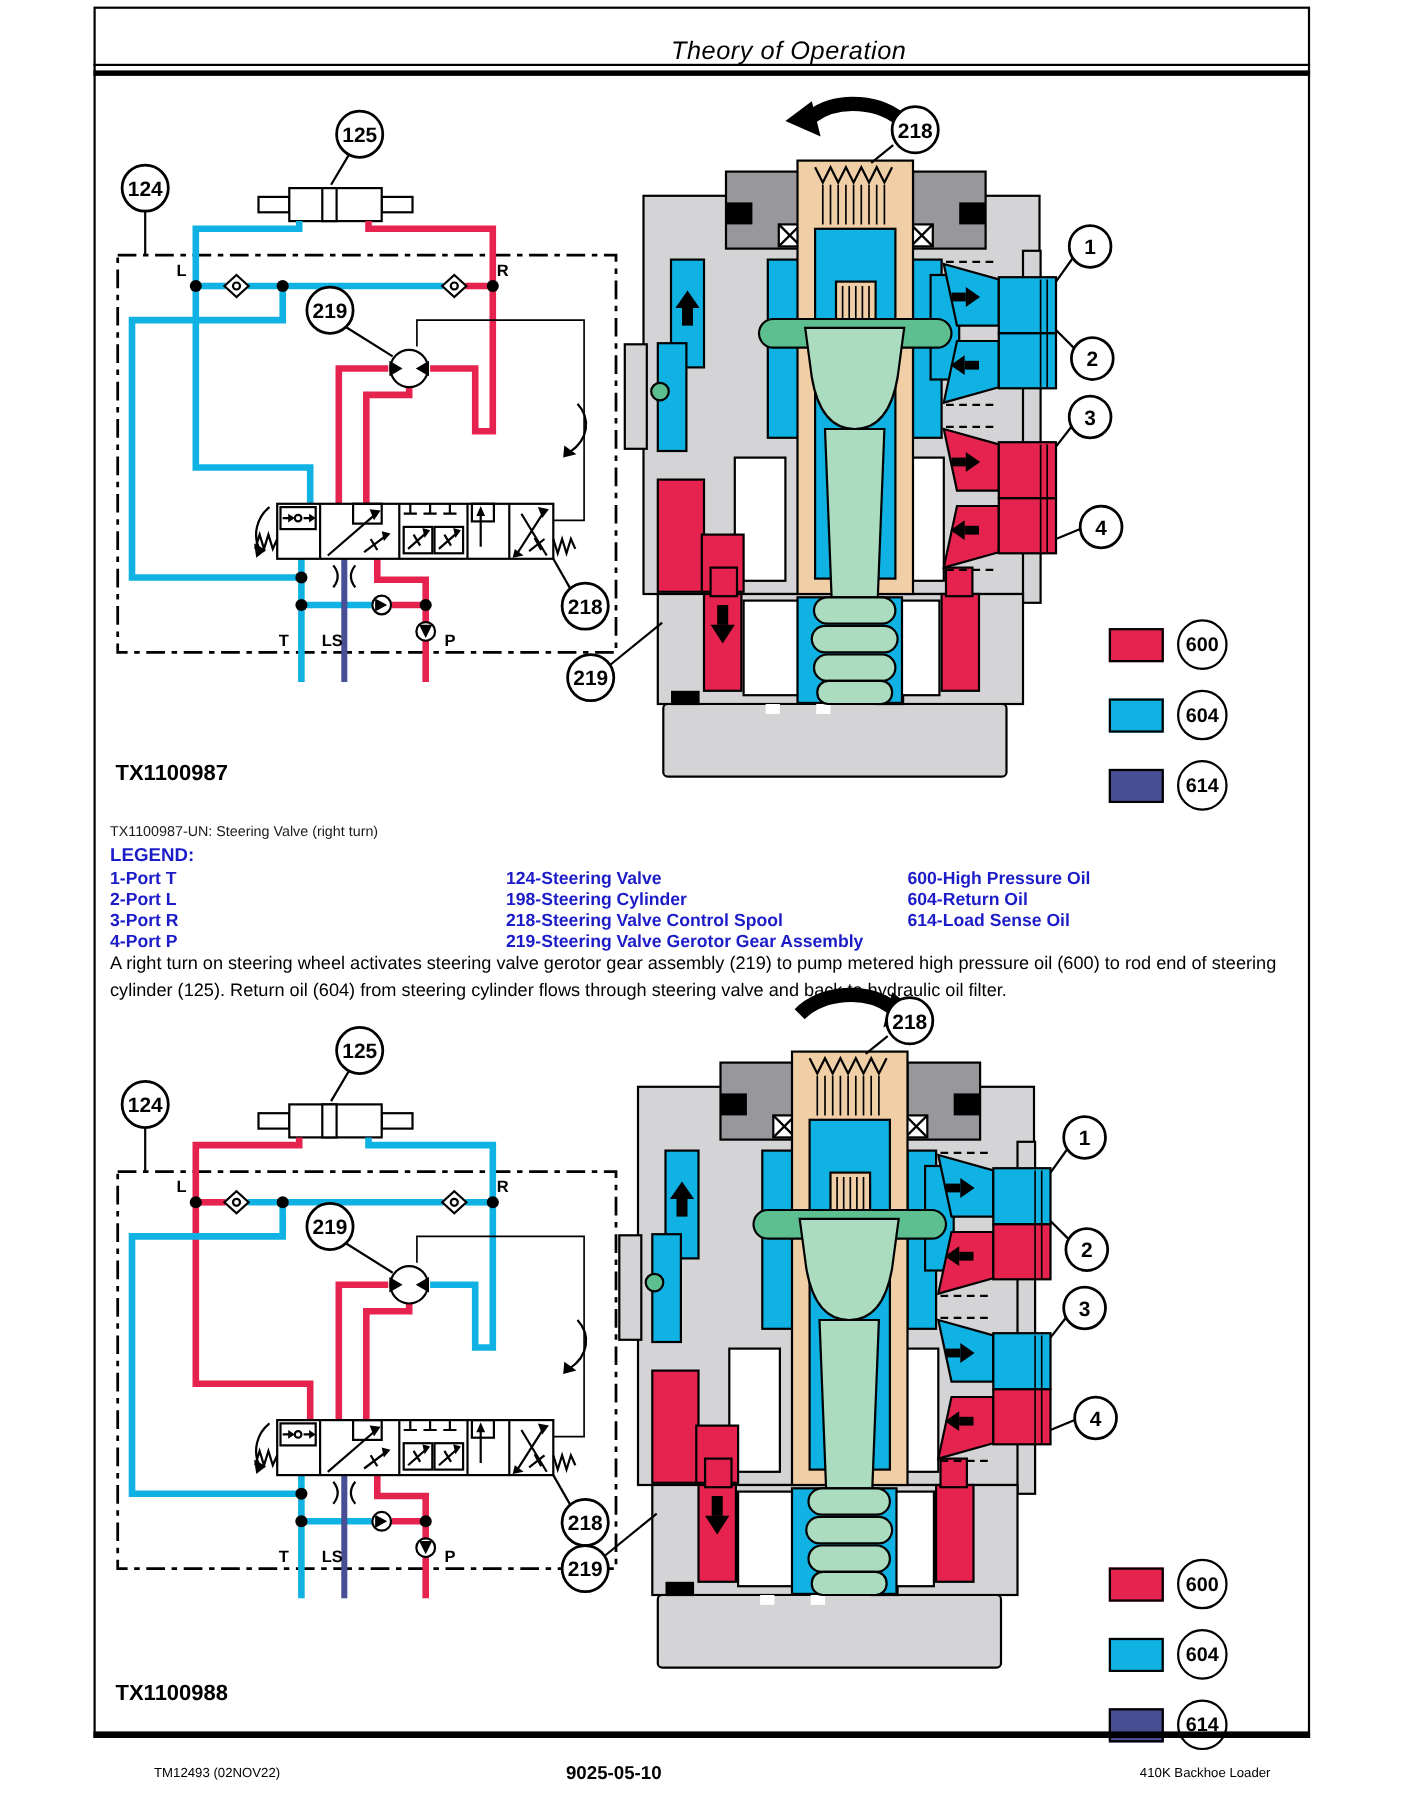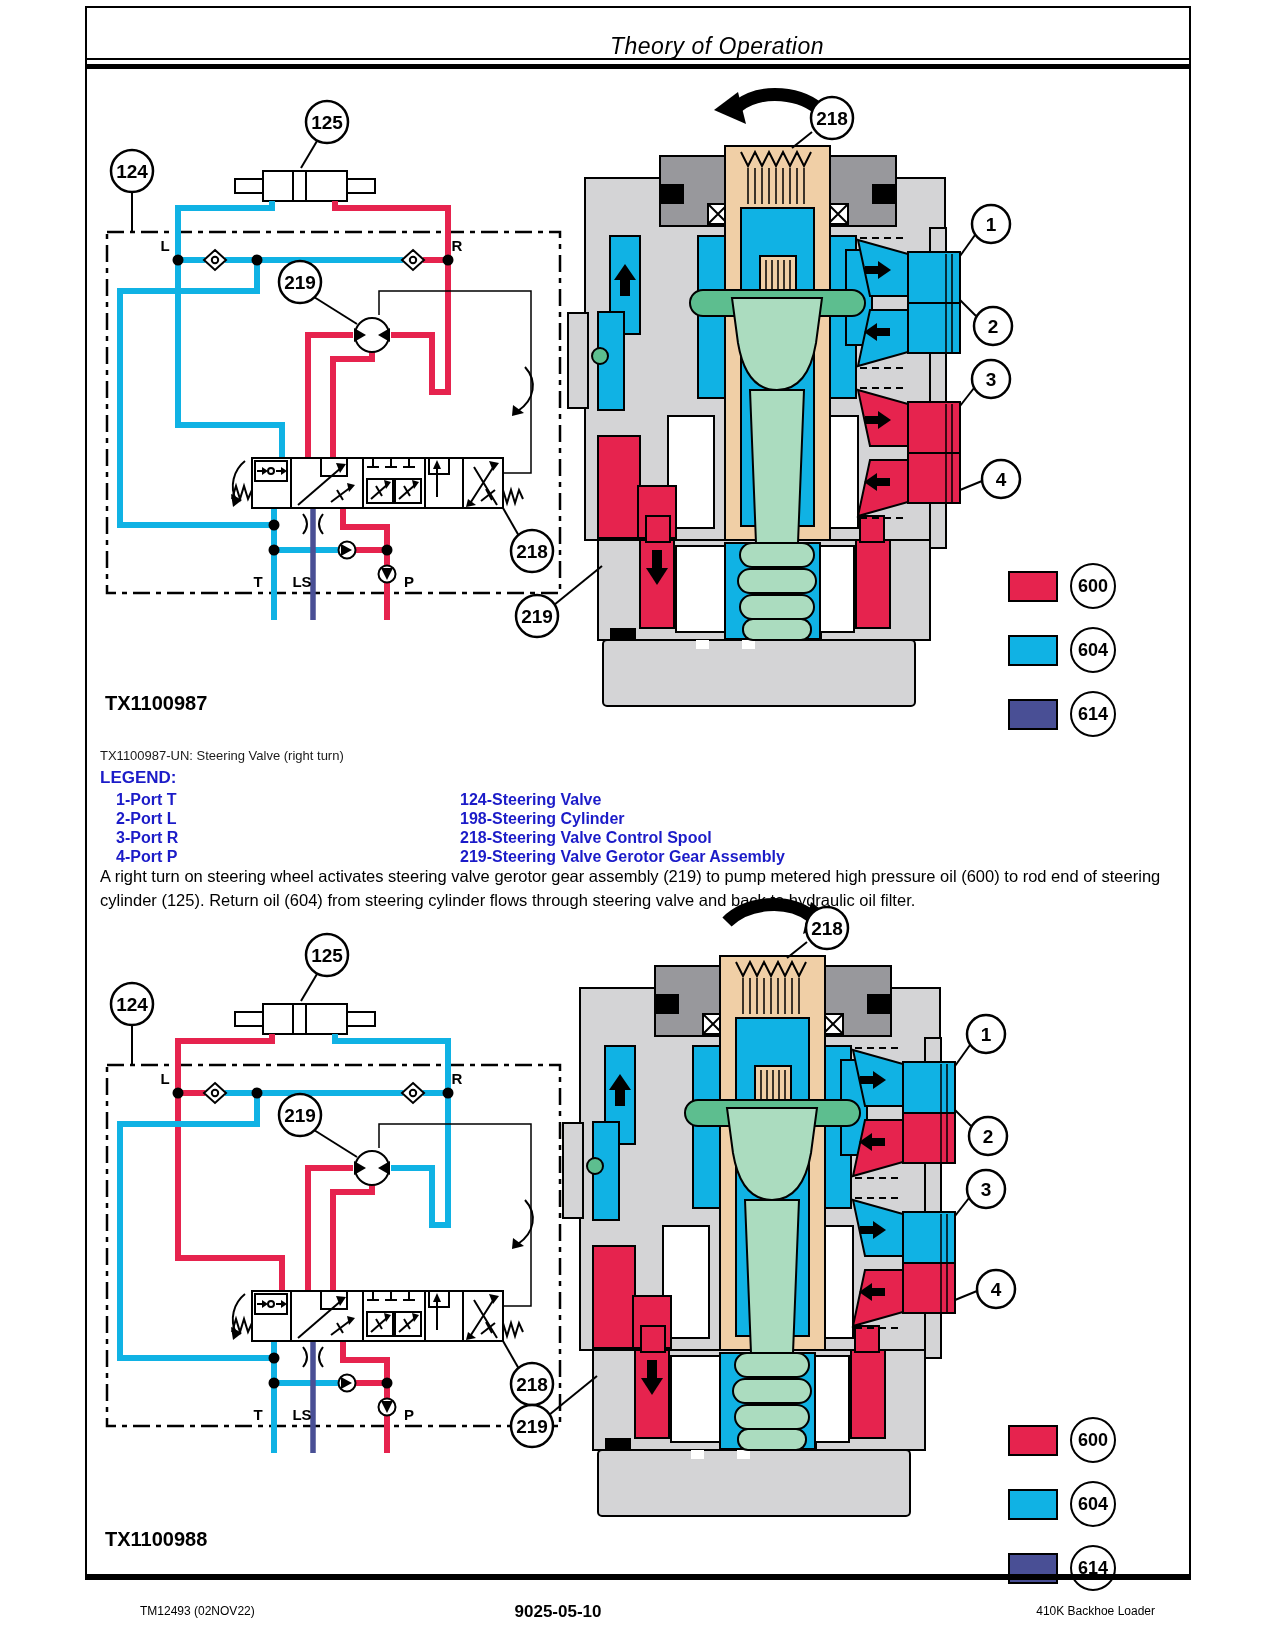--- a/index.html
+++ b/index.html
@@ -11,21 +11,21 @@
   .hdrline{position:absolute;left:85px;top:58px;width:1106px;height:2px;background:#000;}
   .tbTop{position:absolute;left:85px;top:64px;width:1106px;height:5px;background:#000;}
   .tbBot{position:absolute;left:85px;top:1574px;width:1106px;height:6px;background:#000;}
   .figid{position:absolute;font-weight:bold;font-size:20px;}
   .cap{position:absolute;font-size:13px;color:#1a1a1a;}
   .legend{position:absolute;left:100px;top:768px;width:1090px;}
   .lg-title{color:var(--legendBlue);font-weight:bold;font-size:17px;}
   .lg-cols{position:relative;height:80px;margin-top:2px;}
   .lg-col{position:absolute;top:0;}
   .lg-col div{font-weight:bold;font-size:16px;line-height:19px;color:var(--legendBlue);white-space:nowrap;}
-  .c1{left:0;margin-left:16px;} .c2{left:360px;} .c3{left:725px;}
+  .c1{left:0;} .c2{left:360px;} .c3{left:725px;}
   .para{position:absolute;left:100px;top:864px;width:1088px;font-size:16.5px;line-height:24px;}
   .ckey{position:absolute;display:flex;flex-direction:column;gap:16px;}
   .ckrow{display:flex;align-items:center;gap:12px;height:48px;}
   .sw{width:46px;height:27px;border:2px solid #000;display:inline-block;}
   .sw-red{background:var(--red);} .sw-cyan{background:var(--cyan);} .sw-navy{background:var(--navy);}
   .cobubble{width:42px;height:42px;border:2.5px solid #000;border-radius:50%;display:flex;align-items:center;justify-content:center;}
   .cobubble i{font-style:normal;font-weight:bold;font-size:18px;}
   .ft{position:absolute;font-size:12px;}
   .ftC{font-weight:bold;font-size:17px;width:1116px;text-align:center;left:0;}
   
@@ -399,20 +399,25 @@
         <div>2-Port L</div>
         <div>3-Port R</div>
         <div>4-Port P</div>
       </div>
       <div class="lg-col c2">
         <div>124-Steering Valve</div>
         <div>198-Steering Cylinder</div>
         <div>218-Steering Valve Control Spool</div>
         <div>219-Steering Valve Gerotor Gear Assembly</div>
       </div>
+      <div class="lg-col c3">
+        <div>600-High Pressure Oil</div>
+        <div>604-Return Oil</div>
+        <div>614-Load Sense Oil</div>
+      </div>
     </div>
   </div>
 
   <div class="para">A right turn on steering wheel activates steering valve gerotor gear assembly (219) to pump metered high pressure oil (600) to rod end of steering cylinder (125). Return oil (604) from steering cylinder flows through steering valve and back to hydraulic oil filter.</div>
 
   <svg class="fig2" style="left:95px;top:928px;width:470px;height:540px" viewBox="0 0 470 540">
       <use href="#schematicDef" xlink:href="#schematicDef"></use>
     </svg>
   <svg class="fig2" style="left:505px;top:898px;width:530px;height:625px" viewBox="0 0 530 625">
       <use href="#crossDef" xlink:href="#crossDef"></use>

